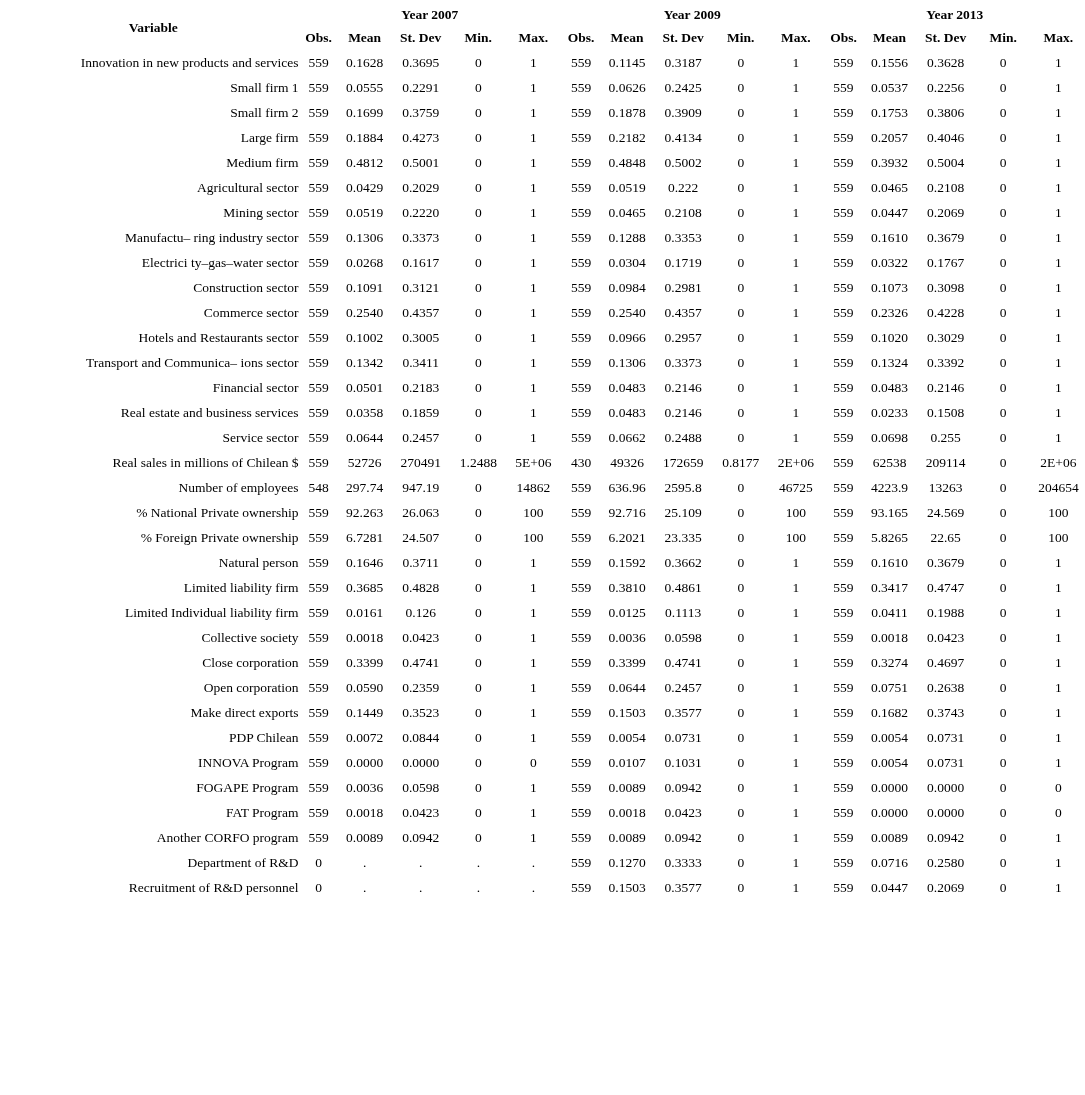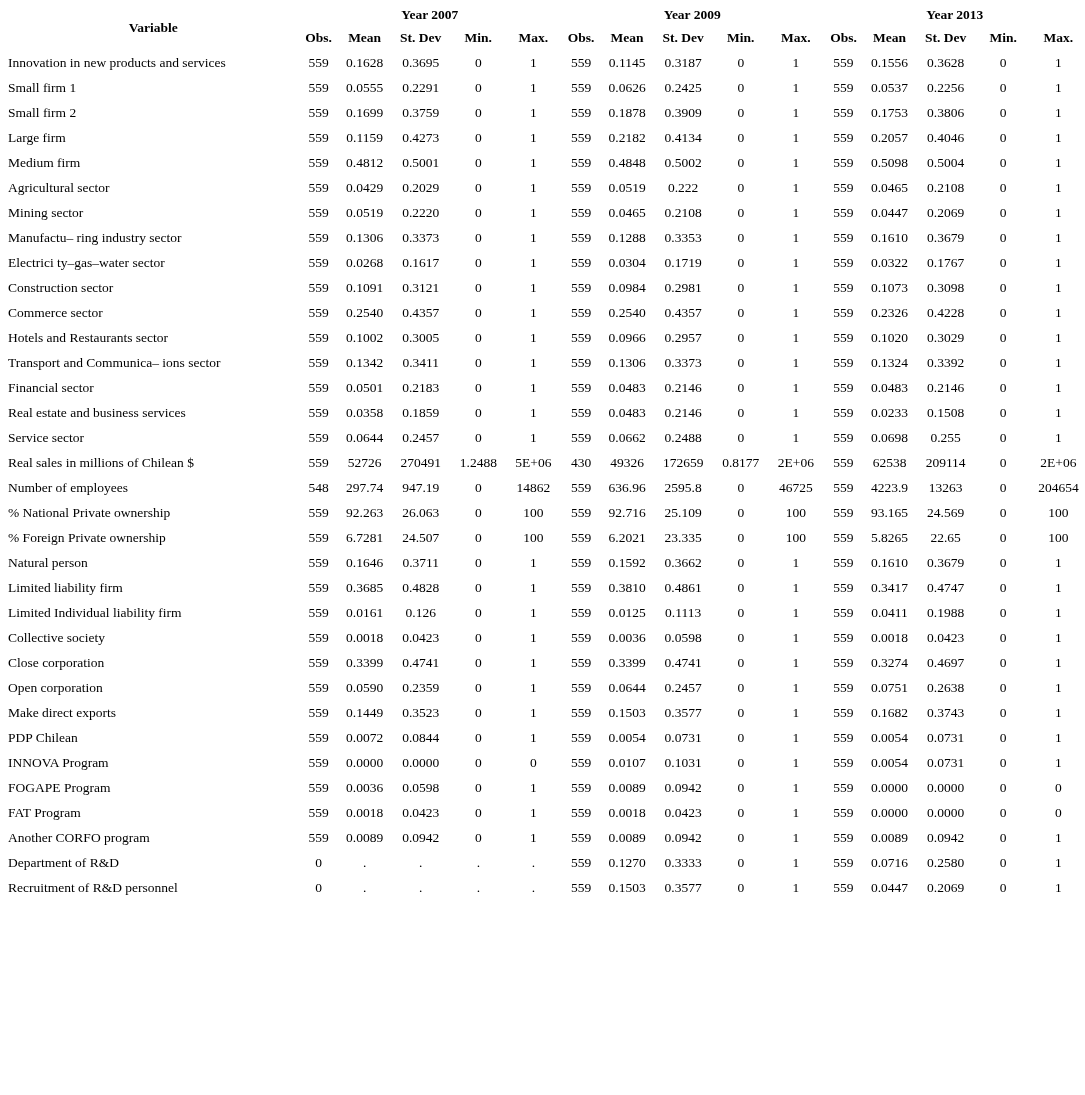--- a/index.html
+++ b/index.html
@@ -30,21 +30,21 @@
   }
   thead th {
     font-weight: bold;
   }
   th.var-h {
     vertical-align: middle;
     text-align: center;
   }
   th.year-h { height: 22px; line-height: 22px; }
   th.stat-h { height: 24px; line-height: 24px; }
-  td.var-cell { text-align: left; }
+  td.var-cell { text-align: right; }
   td.num-cell { text-align: center; }
 </style>
 </head>
 <body>
 
 <table class="stats">
   <colgroup>
     <col style="width:290px">
     <col style="width:40px">
       <col style="width:52px">
@@ -138,21 +138,21 @@
         <td class="num-cell">1</td>
         <td class="num-cell">559</td>
         <td class="num-cell">0.1753</td>
         <td class="num-cell">0.3806</td>
         <td class="num-cell">0</td>
         <td class="num-cell">1</td>
       </tr>
       <tr>
         <td class="var-cell">Large firm</td>
         <td class="num-cell">559</td>
-        <td class="num-cell">0.1159</td>
+        <td class="num-cell">0.1884</td>
         <td class="num-cell">0.4273</td>
         <td class="num-cell">0</td>
         <td class="num-cell">1</td>
         <td class="num-cell">559</td>
         <td class="num-cell">0.2182</td>
         <td class="num-cell">0.4134</td>
         <td class="num-cell">0</td>
         <td class="num-cell">1</td>
         <td class="num-cell">559</td>
         <td class="num-cell">0.2057</td>
@@ -166,21 +166,21 @@
         <td class="num-cell">0.4812</td>
         <td class="num-cell">0.5001</td>
         <td class="num-cell">0</td>
         <td class="num-cell">1</td>
         <td class="num-cell">559</td>
         <td class="num-cell">0.4848</td>
         <td class="num-cell">0.5002</td>
         <td class="num-cell">0</td>
         <td class="num-cell">1</td>
         <td class="num-cell">559</td>
-        <td class="num-cell">0.5098</td>
+        <td class="num-cell">0.3932</td>
         <td class="num-cell">0.5004</td>
         <td class="num-cell">0</td>
         <td class="num-cell">1</td>
       </tr>
       <tr>
         <td class="var-cell">Agricultural sector</td>
         <td class="num-cell">559</td>
         <td class="num-cell">0.0429</td>
         <td class="num-cell">0.2029</td>
         <td class="num-cell">0</td>

